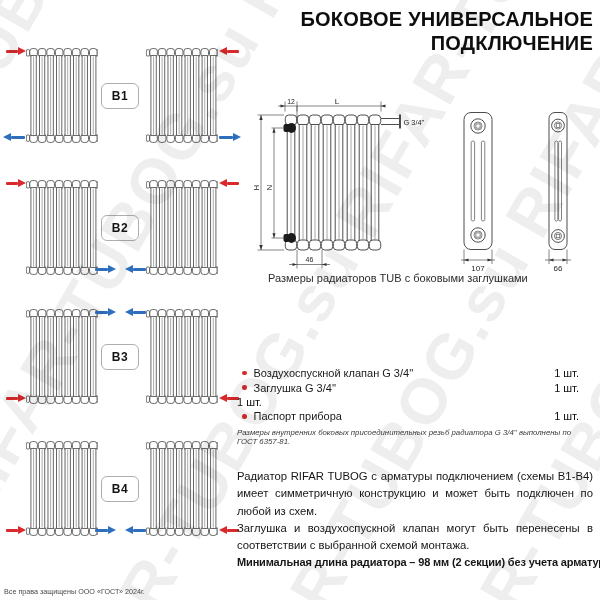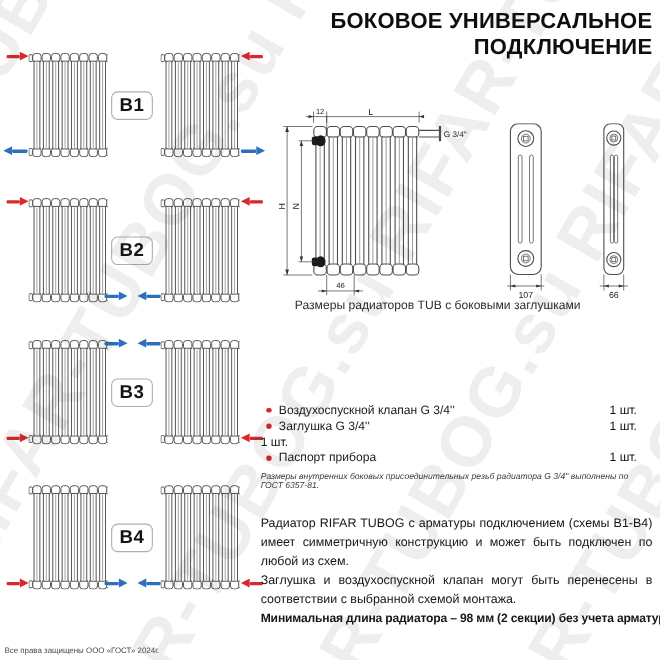--- a/index.html
+++ b/index.html
@@ -11,21 +11,21 @@
            font-weight:bold;font-size:64px;letter-spacing:2px;white-space:nowrap;
            color:rgba(25,25,25,0.075);}
   
   .title{position:absolute;top:7px;right:7px;text-align:right;font-weight:bold;
          font-size:20px;line-height:1.2;letter-spacing:.2px;color:#0e0e0e;}
   
   .scheme{position:absolute;left:0;width:252px;height:98px;}
   .radf{position:absolute;top:0;width:72px;height:95px;}
   .slabel{position:absolute;left:101px;top:35px;width:38px;height:26px;border:1.4px solid #aeaeae;
           border-radius:6px;background:#fff;display:flex;align-items:center;justify-content:center;
-          font-weight:bold;font-size:17px;color:#141414;letter-spacing:.5px;box-sizing:border-box;}
+          font-weight:bold;font-size:12px;color:#141414;letter-spacing:.5px;box-sizing:border-box;}
   .arrow{position:absolute;height:2.7px;border-radius:1px;}
   .arrow.red{background:#d9292c;color:#d9292c;}
   .arrow.blue{background:#2e6fbd;color:#2e6fbd;}
   .arrow.head-r::after{content:"";position:absolute;left:100%;top:50%;transform:translateY(-50%);
       border-left:8.5px solid currentColor;border-top:4.3px solid transparent;border-bottom:4.3px solid transparent;}
   .arrow.head-l::after{content:"";position:absolute;right:100%;top:50%;transform:translateY(-50%);
       border-right:8.5px solid currentColor;border-top:4.3px solid transparent;border-bottom:4.3px solid transparent;}
   
   .dimsvg{position:absolute;left:252px;top:98px;}
   .profsvg{position:absolute;top:112px;}

